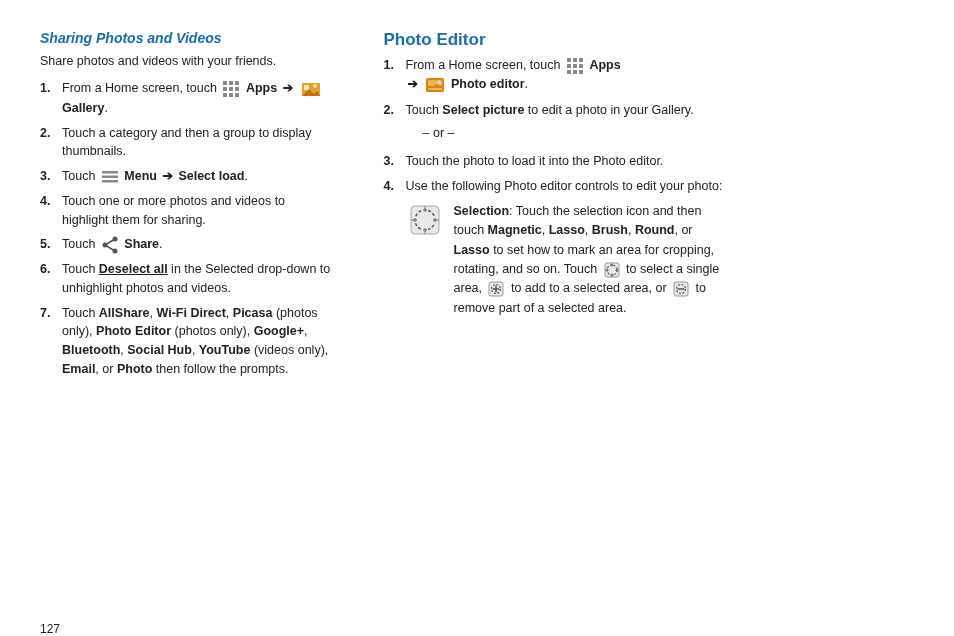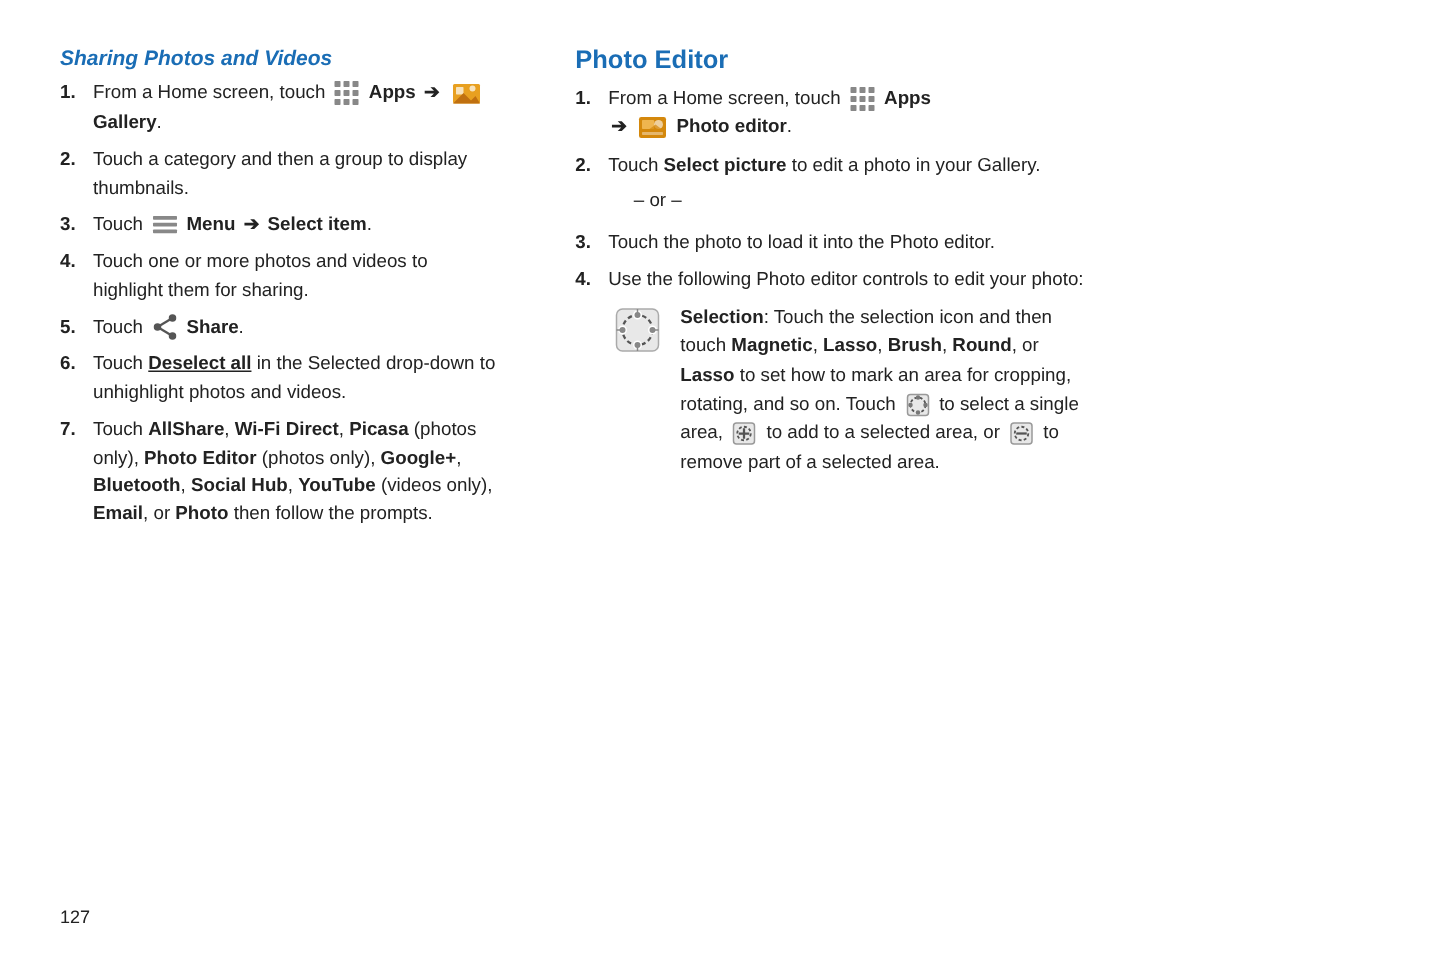--- a/index.html
+++ b/index.html
@@ -169,33 +169,34 @@
       color: #222;
     }
     .touch-take {
       margin-left: 22px;
       font-size: 12.5px;
       line-height: 1.5;
       margin-bottom: 6px;
     }
     .page-num {
       position: absolute;
-      bottom: 18px;
+      bottom: 0;
       left: 40px;
       font-size: 12px;
       color: #222;
     }
   </style>
 </head>
 <body>
 
 <div class="page">
 
   <div class="left-col">
     <div class="section-title-italic">Sharing Photos and Videos</div>
+    <p class="intro-text">Share photos and videos with your friends.</p>
     <ol class="steps">
 
       <li>
         <span class="step-num"><b>1.</b></span>
         <span class="step-content">
           From a Home screen, touch
           <span class="icon-apps">
             <svg viewBox="0 0 18 18" xmlns="http://www.w3.org/2000/svg">
               <rect x="1" y="1" width="4" height="4" rx="0.5" fill="#888"></rect>
               <rect x="7" y="1" width="4" height="4" rx="0.5" fill="#888"></rect>
@@ -233,21 +234,21 @@
           Touch
           <span class="icon-menu">
             <svg viewBox="0 0 18 16" xmlns="http://www.w3.org/2000/svg">
               <rect x="1" y="2" width="16" height="2.5" rx="0.5" fill="#888"></rect>
               <rect x="1" y="6.5" width="16" height="2.5" rx="0.5" fill="#888"></rect>
               <rect x="1" y="11" width="16" height="2.5" rx="0.5" fill="#888"></rect>
             </svg>
           </span>
           <b> Menu</b>
           <span class="arrow"> ➔ </span>
-          <b>Select item</b>.
+          <b>Select load</b>.
         </span>
       </li>
 
       <li>
         <span class="step-num"><b>4.</b></span>
         <span class="step-content">Touch one or more photos and videos to highlight them for sharing.</span>
       </li>
 
       <li>
         <span class="step-num"><b>5.</b></span>

